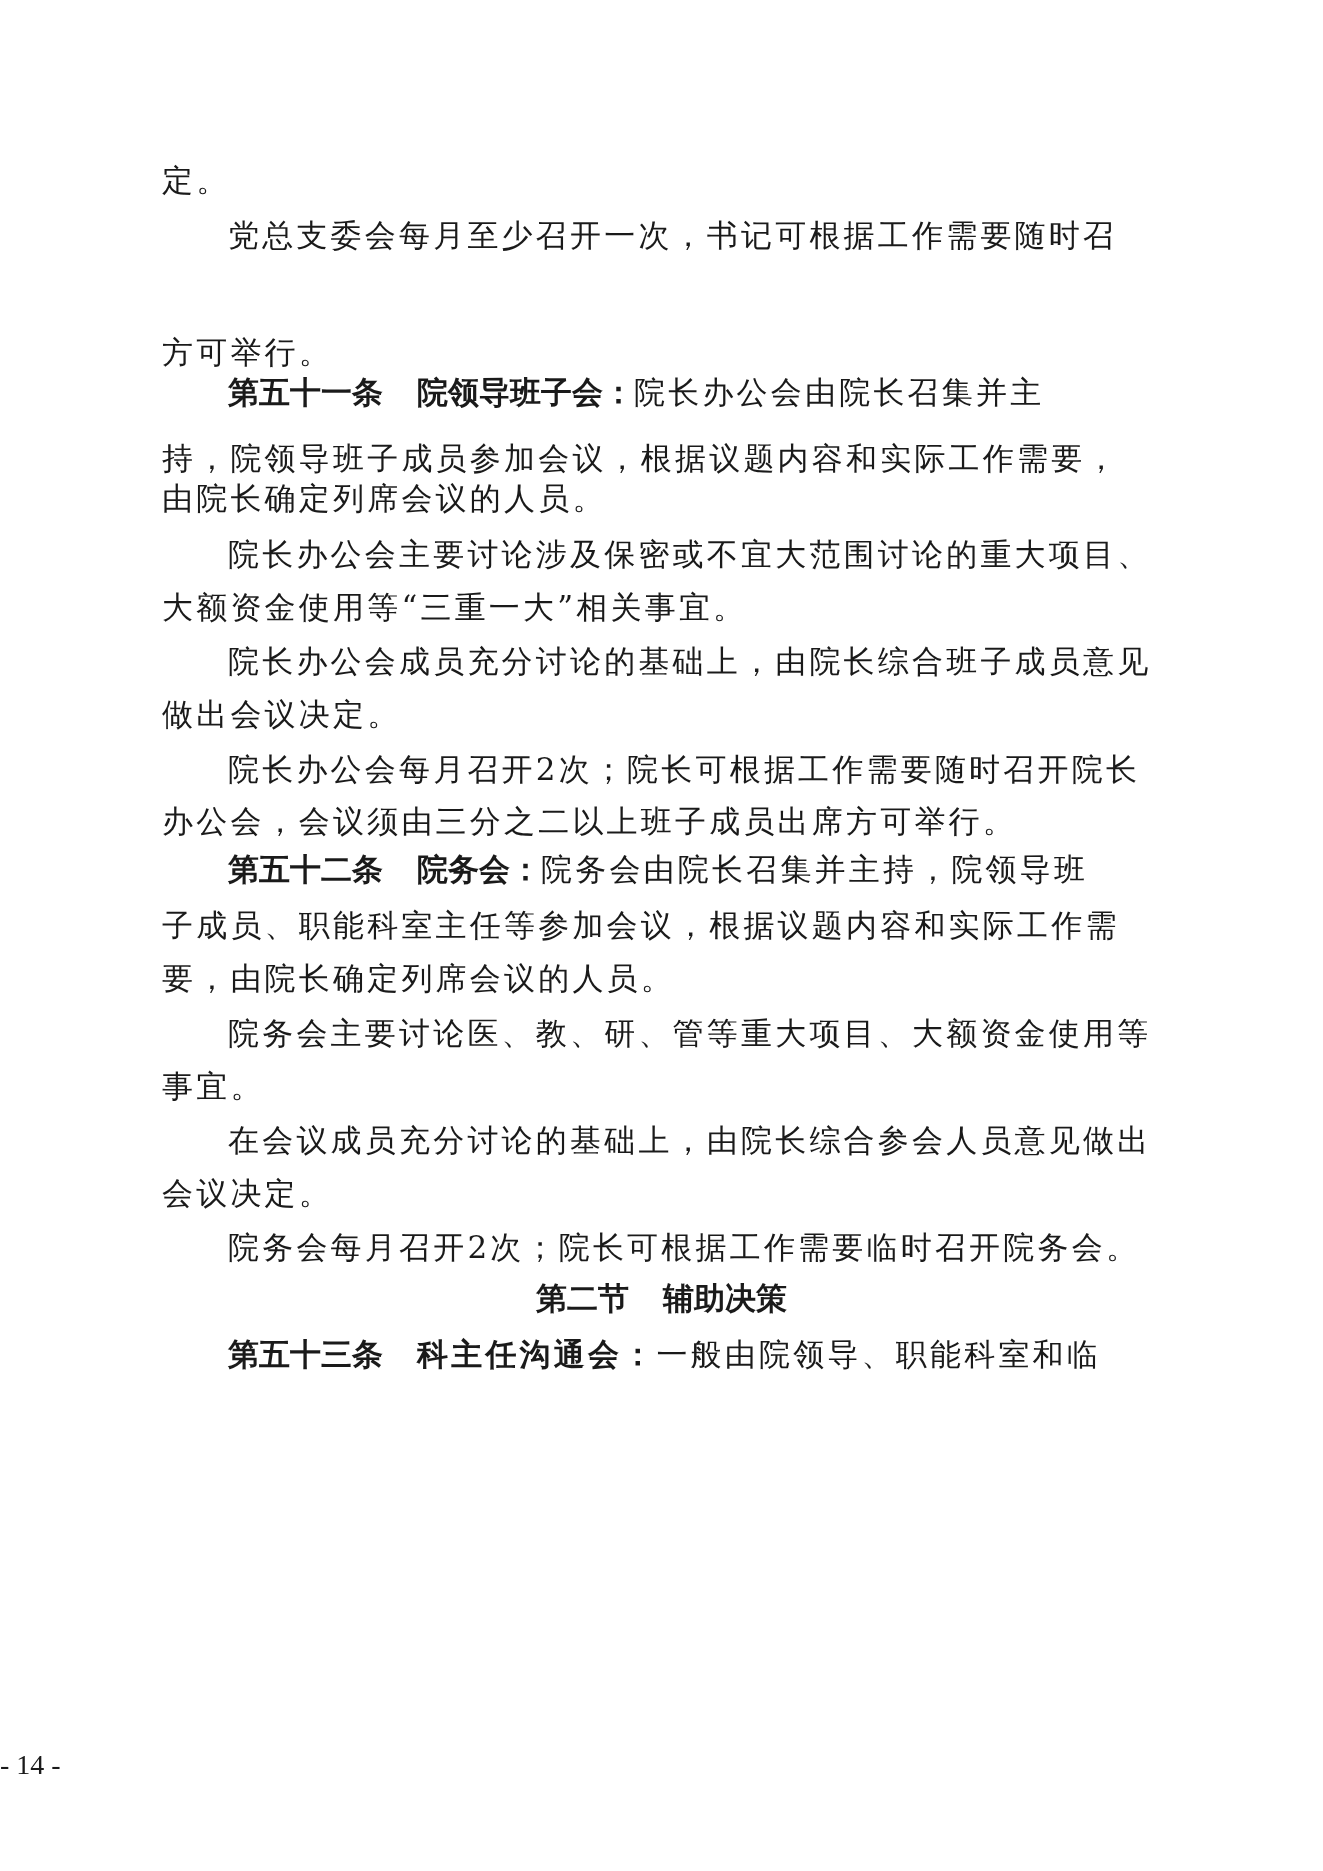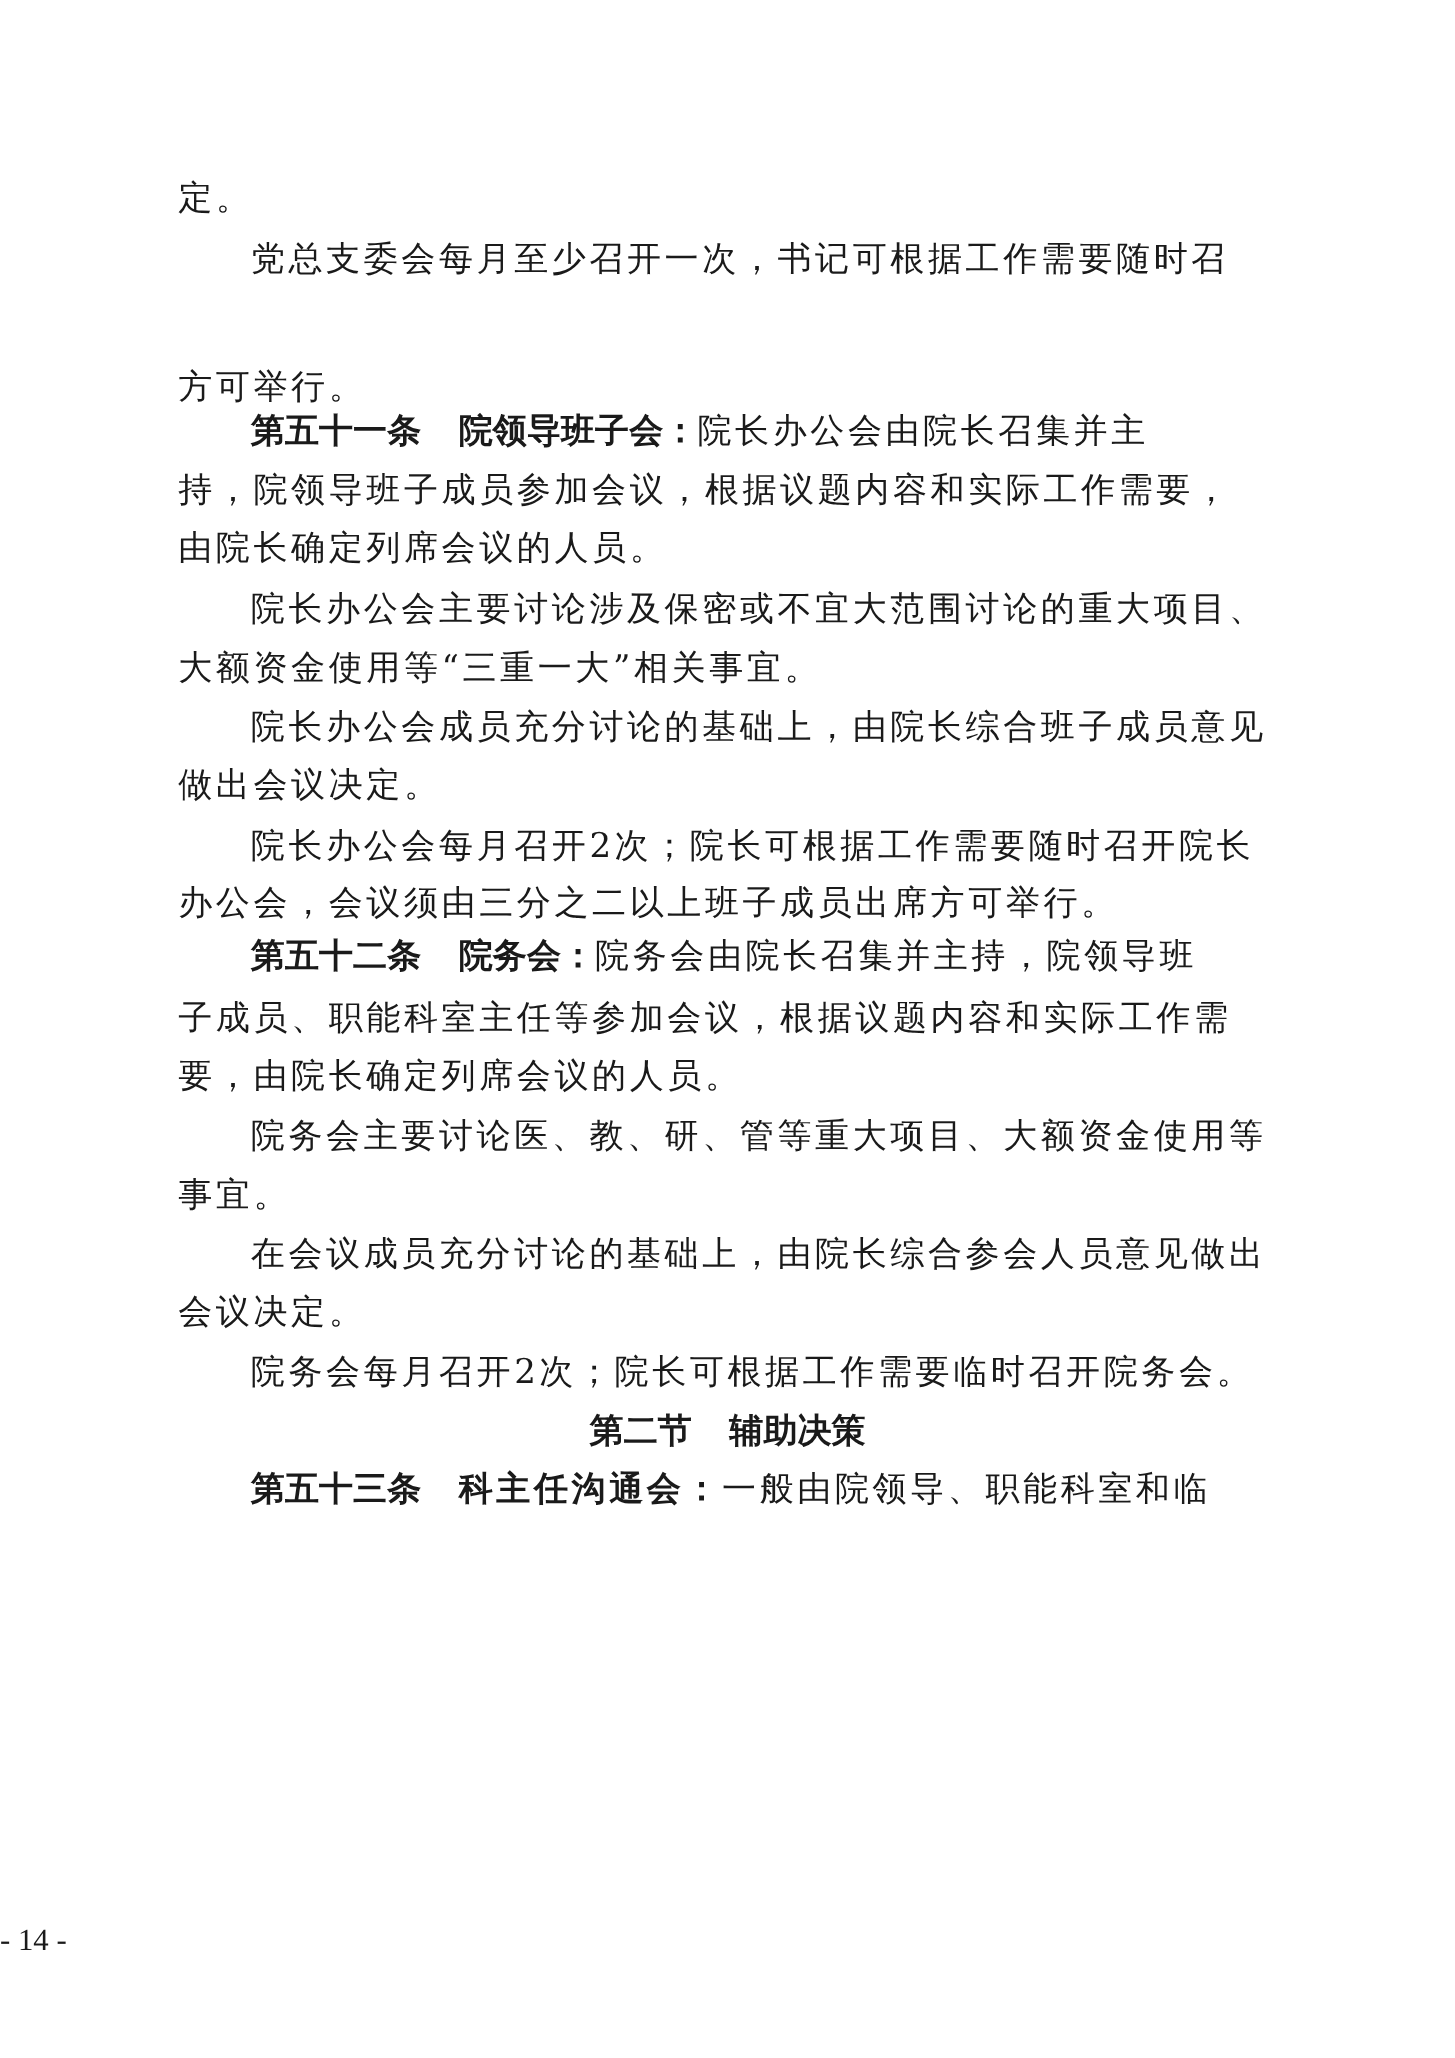--- a/index.html
+++ b/index.html
@@ -39,21 +39,21 @@
     }
     .semi {
       font-weight: 600;
     }
     .gap { display: inline-block; width: 34px; }
     .section-heading {
       position: absolute;
       left: 0;
       width: 1323px;
       text-align: center;
-      font-family: Liberation Serif, serif;
+      font-family: Liberation Mono, monospace;
       font-weight: bold;
       font-size: 31px;
       line-height: 40px;
     }
     .page-number {
       position: absolute;
       left: 0;
       width: 1323px;
       top: 1748px;
       text-align: left;
@@ -69,21 +69,21 @@
 <div class="page">
 
   <div class="line" style="top:160px">定。</div>
 
   <div class="line indent" style="top:215px">党总支委会每月至少召开一次，书记可根据工作需要随时召</div>
   <div class="line" style="top:332px">方可举行。</div>
 
   <div class="line indent" style="top:372px">
     <span class="bold">第五十一条</span><span class="gap"></span><span class="bold">院领导班子会：</span><span>院长办公会由院长召集并主</span>
   </div>
-  <div class="line" style="top:425px">持，院领导班子成员参加会议，根据议题内容和实际工作需要，</div>
+  <div class="line" style="top:438px">持，院领导班子成员参加会议，根据议题内容和实际工作需要，</div>
   <div class="line indent" style="top:534px">院长办公会主要讨论涉及保密或不宜大范围讨论的重大项目、</div>
 
   <div class="line" style="top:478px">由院长确定列席会议的人员。</div>
   <div class="line" style="top:587px">大额资金使用等“三重一大”相关事宜。</div>
 
   <div class="line indent" style="top:641px">院长办公会成员充分讨论的基础上，由院长综合班子成员意见</div>
   <div class="line" style="top:694px">做出会议决定。</div>
 
   <div class="line indent" style="top:749px">院长办公会每月召开2次；院长可根据工作需要随时召开院长</div>
   <div class="line" style="top:801px">办公会，会议须由三分之二以上班子成员出席方可举行。</div>

